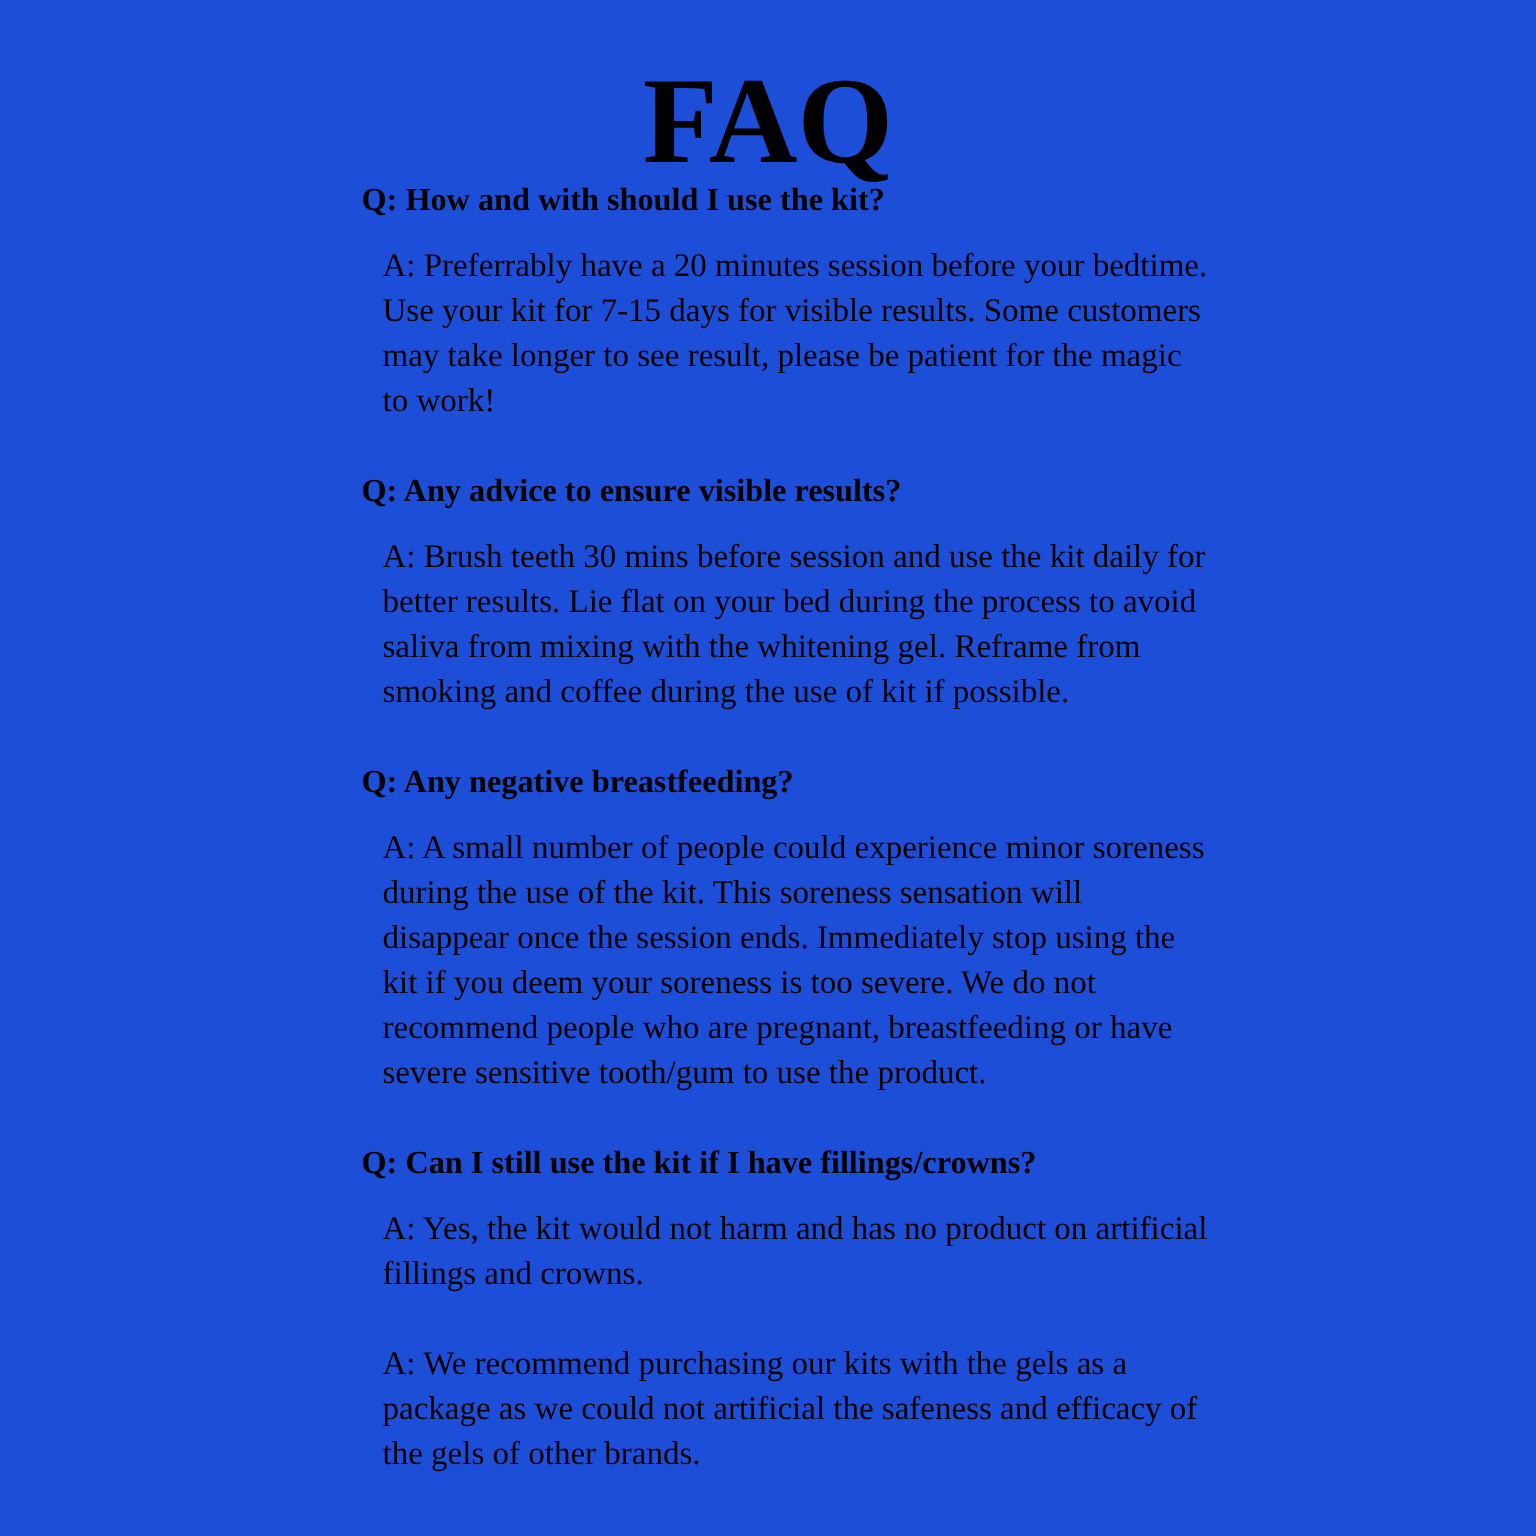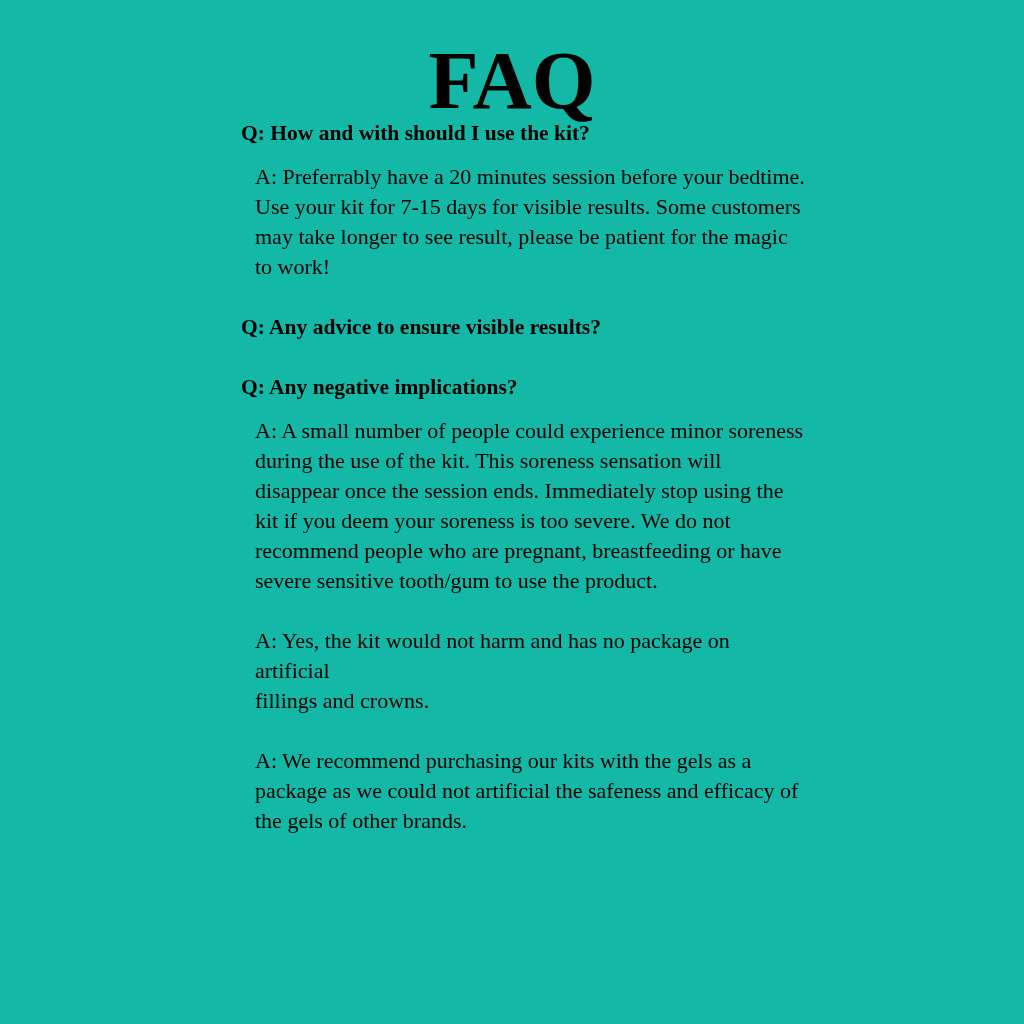--- a/index.html
+++ b/index.html
@@ -4,21 +4,21 @@
 <style>
   html, body {
     margin: 0;
     padding: 0;
     background: #ffffff;
   }
   .page {
     position: relative;
     width: 1024px;
     height: 1024px;
-    background: #14b8a6;
+    background: #1d4ed8;
     color: #000000;
     font-family: "Liberation Serif", serif;
     overflow: hidden;
   }
   .title {
     position: absolute;
     top: 40px;
     left: 0;
     width: 100%;
     margin: 0;
@@ -64,34 +64,39 @@
     <section class="qa">
       <h2 class="question">Q: How and with should I use the kit?</h2>
       <p class="answer">A: Preferrably have a 20 minutes session before your bedtime.
 Use your kit for 7-15 days for visible results. Some customers
 may take longer to see result, please be patient for the magic
 to work!</p>
     </section>
 
     <section class="qa">
       <h2 class="question">Q: Any advice to ensure visible results?</h2>
+      <p class="answer">A: Brush teeth 30 mins before session and use the kit daily for
+better results. Lie flat on your bed during the process to avoid
+saliva from mixing with the whitening gel. Reframe from
+smoking and coffee during the use of kit if possible.</p>
     </section>
 
     <section class="qa">
-      <h2 class="question">Q: Any negative implications?</h2>
+      <h2 class="question">Q: Any negative breastfeeding?</h2>
       <p class="answer">A: A small number of people could experience minor soreness
 during the use of the kit. This soreness sensation will
 disappear once the session ends. Immediately stop using the
 kit if you deem your soreness is too severe. We do not
 recommend people who are pregnant, breastfeeding or have
 severe sensitive tooth/gum to use the product.</p>
     </section>
 
     <section class="qa">
-      <p class="answer">A: Yes, the kit would not harm and has no package on artificial
+      <h2 class="question">Q: Can I still use the kit if I have fillings/crowns?</h2>
+      <p class="answer">A: Yes, the kit would not harm and has no product on artificial
 fillings and crowns.</p>
     </section>
 
     <section class="qa">
       <p class="answer">A: We recommend purchasing our kits with the gels as a
 package as we could not artificial the safeness and efficacy of
 the gels of other brands.</p>
     </section>
 
   </div>

